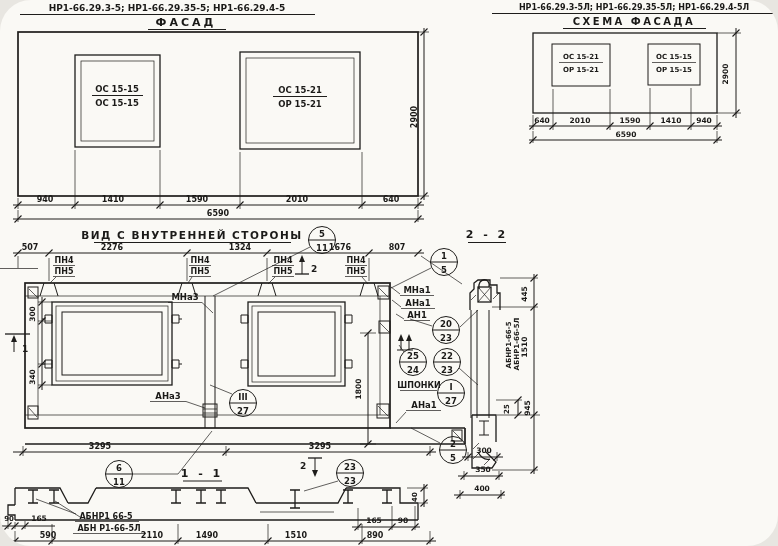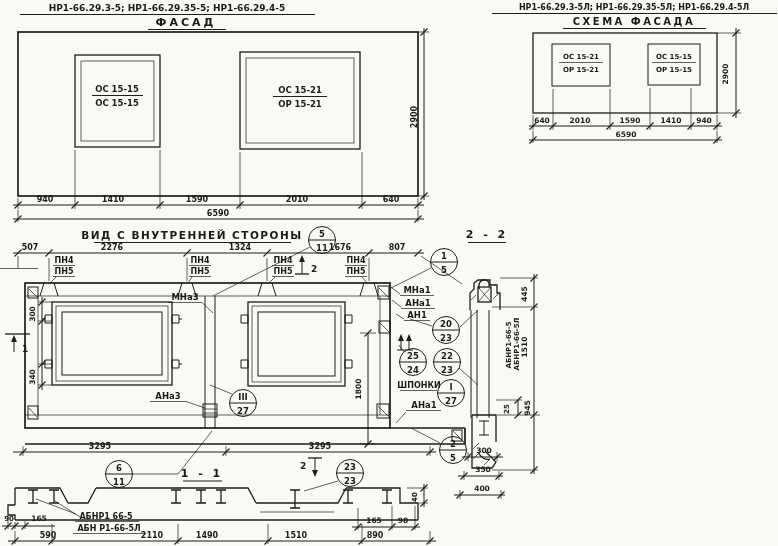--- a/index.html
+++ b/index.html
@@ -1,16 +1,16 @@
 <!DOCTYPE html>
 <html><head>
 <meta charset="utf-8">
 <style>
   html,body{margin:0;padding:0;background:#e8e6e1;}
-  .stage{width:778px;height:546px;background:#faf9f5;position:relative;overflow:hidden;}
+  .stage{width:778px;height:546px;background:#faf9f5;position:relative;overflow:hidden;border-radius:31px;}
   svg{display:block;}
   svg text{font-family:"DejaVu Sans","Liberation Sans",sans-serif;font-weight:bold;fill:#1b1a18;}
   .ln{stroke:#1e1d1b;stroke-width:1;fill:none;}
   .thick{stroke-width:1.7;}
   .med{stroke-width:1.3;}
   .thin{stroke-width:0.7;}
   .tk{stroke:#1e1d1b;stroke-width:1.1;fill:none;}
   .t7{font-size:7px;}  .t75{font-size:7.5px;} .t8{font-size:8px;}
   .t85{font-size:8.5px;} .t9{font-size:9px;} .t10{font-size:10px;letter-spacing:2.5px;}
   .t11{font-size:11px;letter-spacing:3px;}

